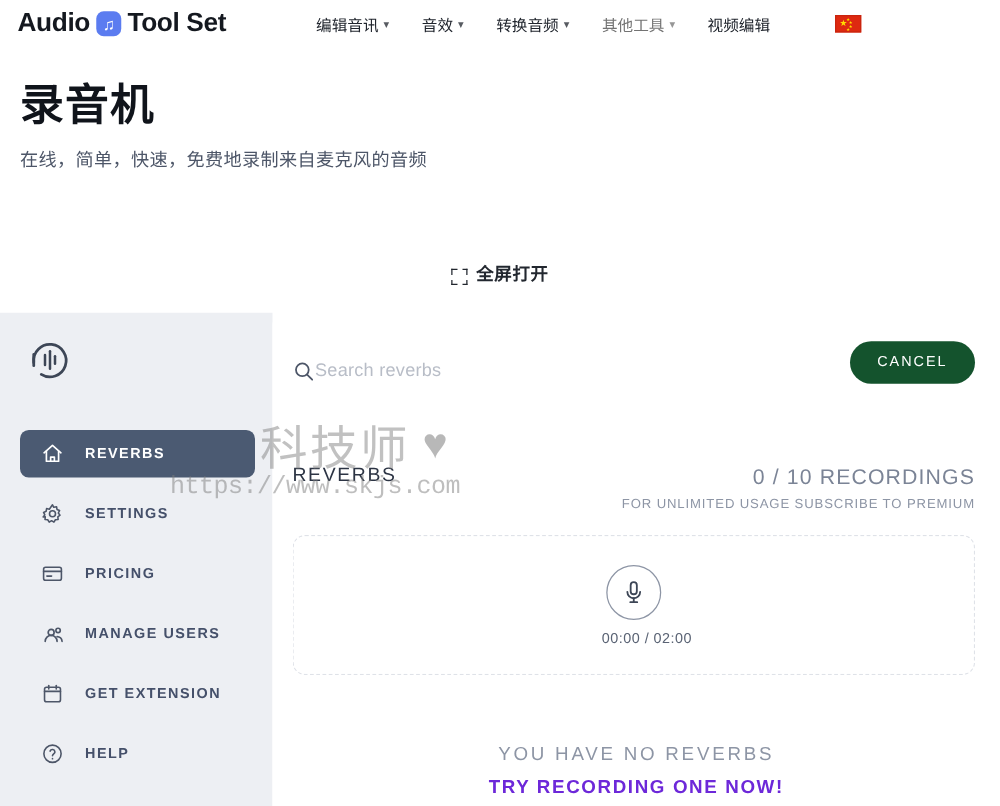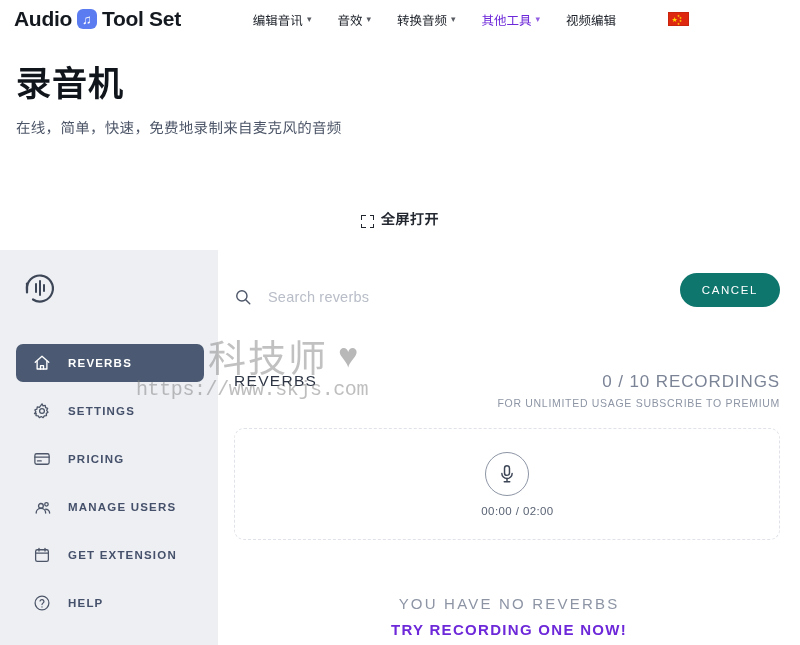--- a/index.html
+++ b/index.html
@@ -38,21 +38,21 @@
   }
   .nav-items {
     display: flex; align-items: center;
     margin-left: 72px; gap: 26px;
   }
   .nav-item {
     display: flex; align-items: center; gap: 4px;
     font-size: 12.5px; color: #20252d; cursor: pointer;
     white-space: nowrap;
   }
-  .nav-item.accent { color: #6d28d9; }
+  .nav-item.accent { color: #737373; }
   .caret { font-size: 9px; opacity: .75; }
   .flag {
     margin-left: 26px; width: 21px; height: 14px;
     background: #de2910; position: relative; cursor: pointer;
     border: 1px solid #c9240e;
   }
   .flag .star-big {
     position: absolute; left: 2.5px; top: 2.5px;
     color: #ffde00; font-size: 7px; line-height: 7px;
   }
@@ -132,27 +132,27 @@
     position: relative; border-top-left-radius: 10px;
   }
 
   .search-row {
     position: absolute; left: 16px; top: 38px; right: 20px;
     display: flex; align-items: center;
   }
   .search-icon { width: 18px; height: 18px; flex: none; color: #4d5668; }
   .search-input {
     border: none; outline: none; background: transparent;
-    margin-left: 16px; font-size: 14.5px; color: #2c3444;
+    font-size: 14.5px; color: #2c3444;
     font-family: inherit; width: 300px; letter-spacing: .2px;
   }
   .search-input::placeholder { color: #b8bdc7; }
   .cancel-btn {
     position: absolute; right: 0; top: -15px;
-    background: #0f766e; color: #fff; border: none;
+    background: #14532d; color: #fff; border: none;
     border-radius: 18px; padding: 4px 22px; height: 34px;
     font-size: 11.5px; font-weight: normal; letter-spacing: 1.6px;
     cursor: pointer; font-family: inherit;
   }
 
   .section-head {
     position: absolute; left: 16px; right: 20px; top: 122px;
     display: flex; align-items: flex-start; justify-content: space-between;
   }
   .section-title {

